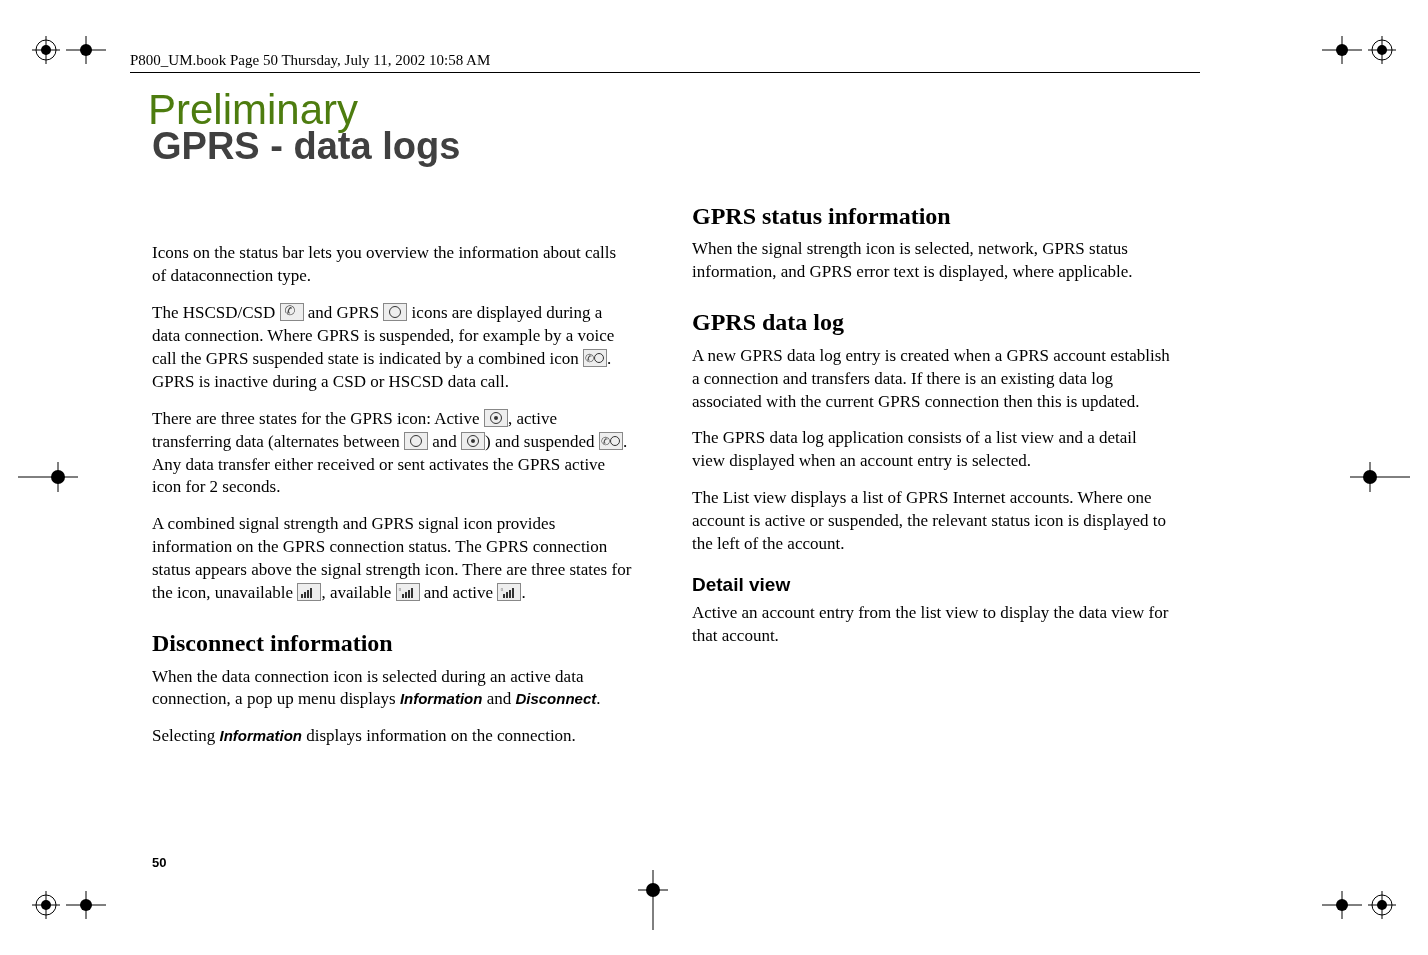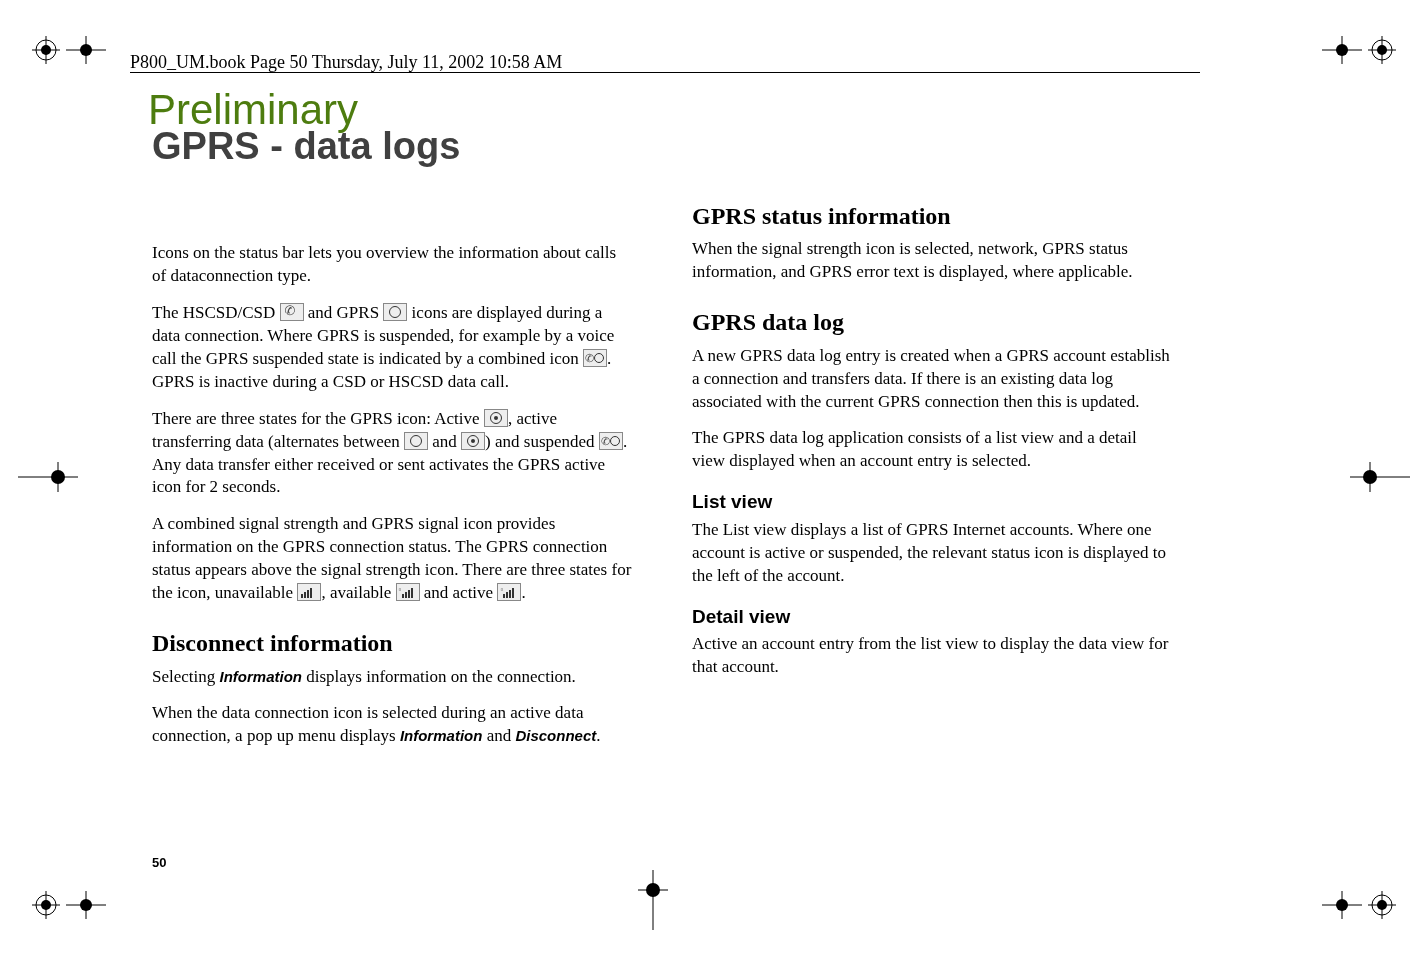--- a/index.html
+++ b/index.html
@@ -17,21 +17,21 @@
     display: flex;
     align-items: center;
     gap: 6px;
   }
   .reg-mark svg { display: block; }
   .crosshair-only { gap: 0; }
   .header-line {
     position: absolute;
     left: 130px;
     top: 52px;
-    font-size: 18px;
+    font-size: 15px;
     font-family: "Times New Roman", serif;
     color: #000;
   }
   .header-rule {
     position: absolute;
     left: 130px;
     top: 72px;
     width: 1070px;
     border-top: 1px solid #000;
   }
@@ -265,36 +265,35 @@
     <span>There are three states for the GPRS icon: Active </span><span class="inline-icon circle-dot"></span><span>, active transferring data (alternates between </span><span class="inline-icon circle"></span><span> and </span><span class="inline-icon circle-dot"></span><span>) and suspended </span><span class="inline-icon phone-circle"></span><span>. Any data transfer either received or sent activates the GPRS active icon for 2 seconds.</span>
   </p>
 
   <p>
     <span>A combined signal strength and GPRS signal icon provides information on the GPRS connection status. The GPRS connection status appears above the signal strength icon. There are three states for the icon, unavailable </span><span class="inline-icon bars"></span><span>, available </span><span class="inline-icon gprs-bars"></span><span> and active </span><span class="inline-icon gprs-bars"></span><span>.</span>
   </p>
 
   <div class="h2">Disconnect information</div>
 
   <p>
+    <span>When the data connection icon is selected during an active data connection, a pop up menu displays </span><span class="ui-term">Information</span><span> and </span><span class="ui-term">Disconnect</span><span>.</span>
+  </p>
+
+  <p>
     <span>Selecting </span><span class="ui-term">Information</span><span> displays information on the connection.</span>
-  </p>
-
-  <p>
-    <span>When the data connection icon is selected during an active data connection, a pop up menu displays </span><span class="ui-term">Information</span><span> and </span><span class="ui-term">Disconnect</span><span>.</span>
   </p>
 </div>
 
 <div class="col right">
   <div class="h2" style="margin-top:0;">GPRS status information</div>
   <p>When the signal strength icon is selected, network, GPRS status information, and GPRS error text is displayed, where applicable.</p>
 
   <div class="h2">GPRS data log</div>
   <p>A new GPRS data log entry is created when a GPRS account establish a connection and transfers data. If there is an existing data log associated with the current GPRS connection then this is updated.</p>
   <p>The GPRS data log application consists of a list view and a detail view displayed when an account entry is selected.</p>
 
-  <div class="h3">List view</div>
   <p>The List view displays a list of GPRS Internet accounts. Where one account is active or suspended, the relevant status icon is displayed to the left of the account.</p>
 
   <div class="h3">Detail view</div>
   <p>Active an account entry from the list view to display the data view for that account.</p>
 </div>
 
 <div class="page-num">50</div>
 
 </body></html>

